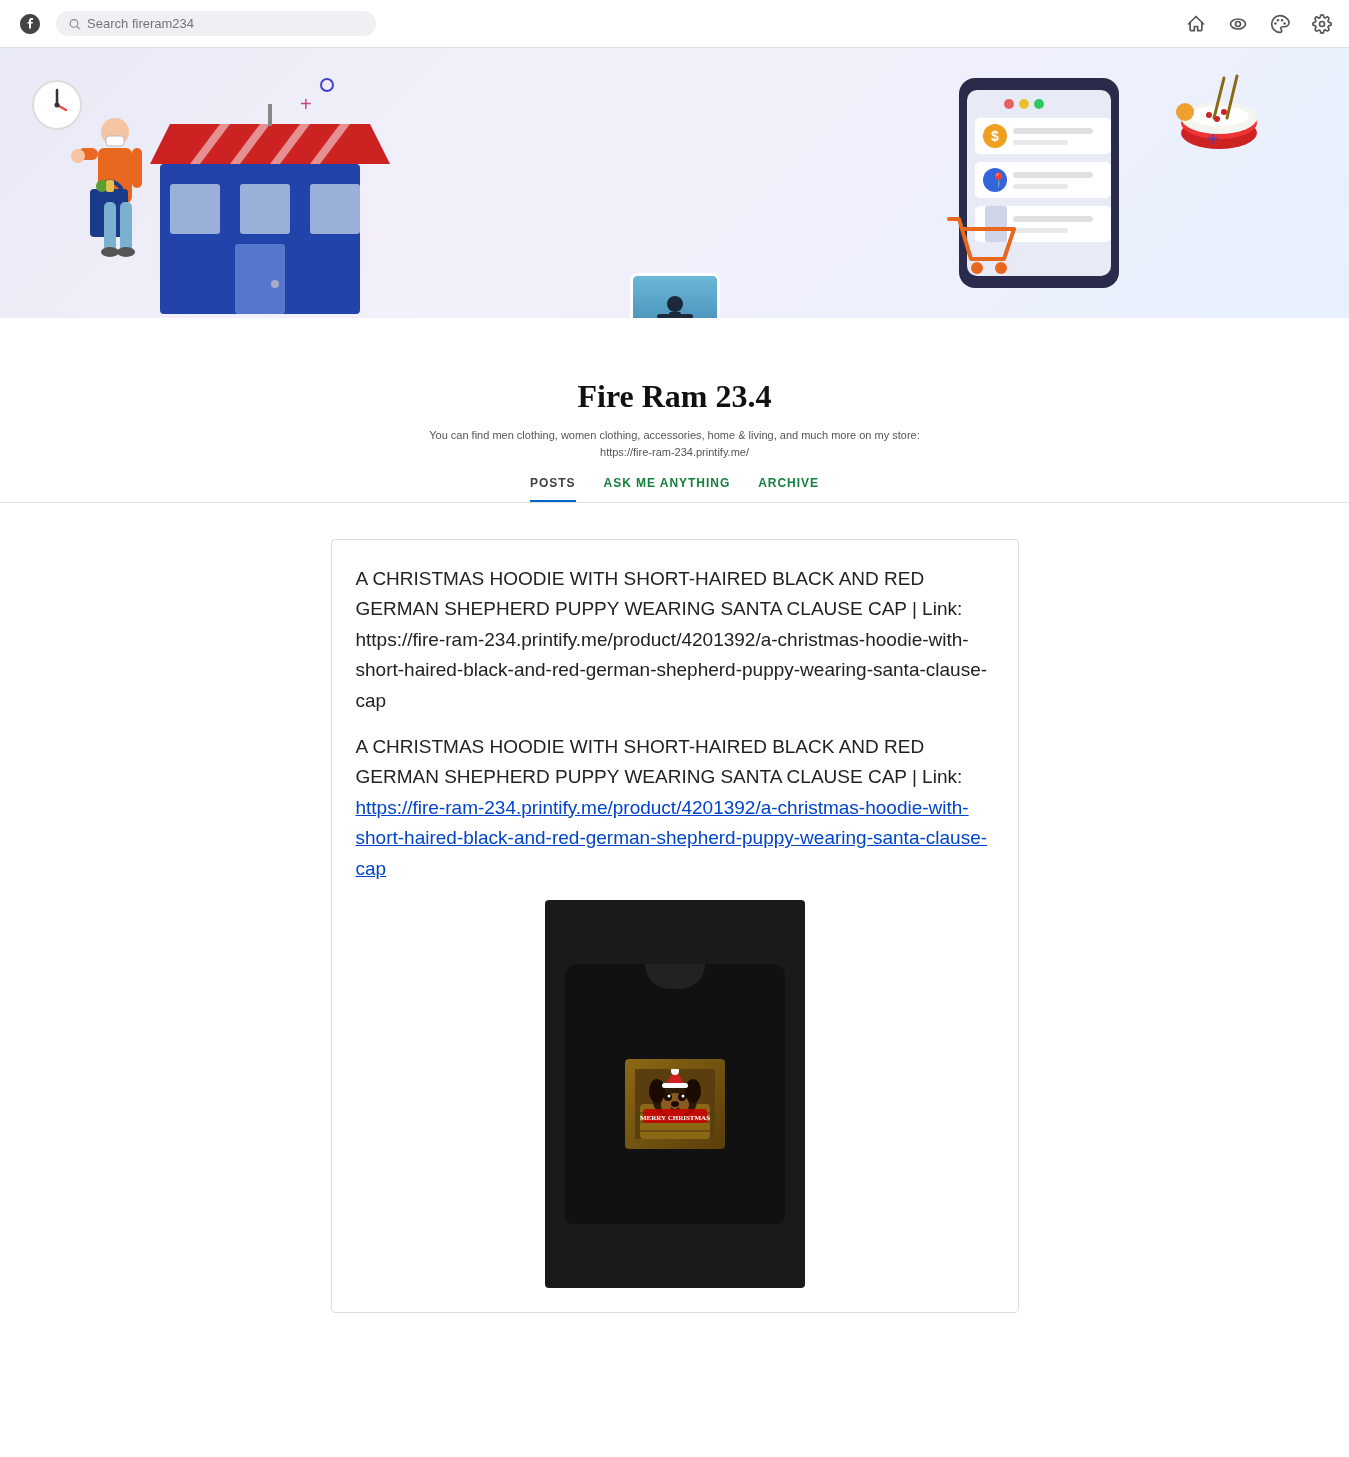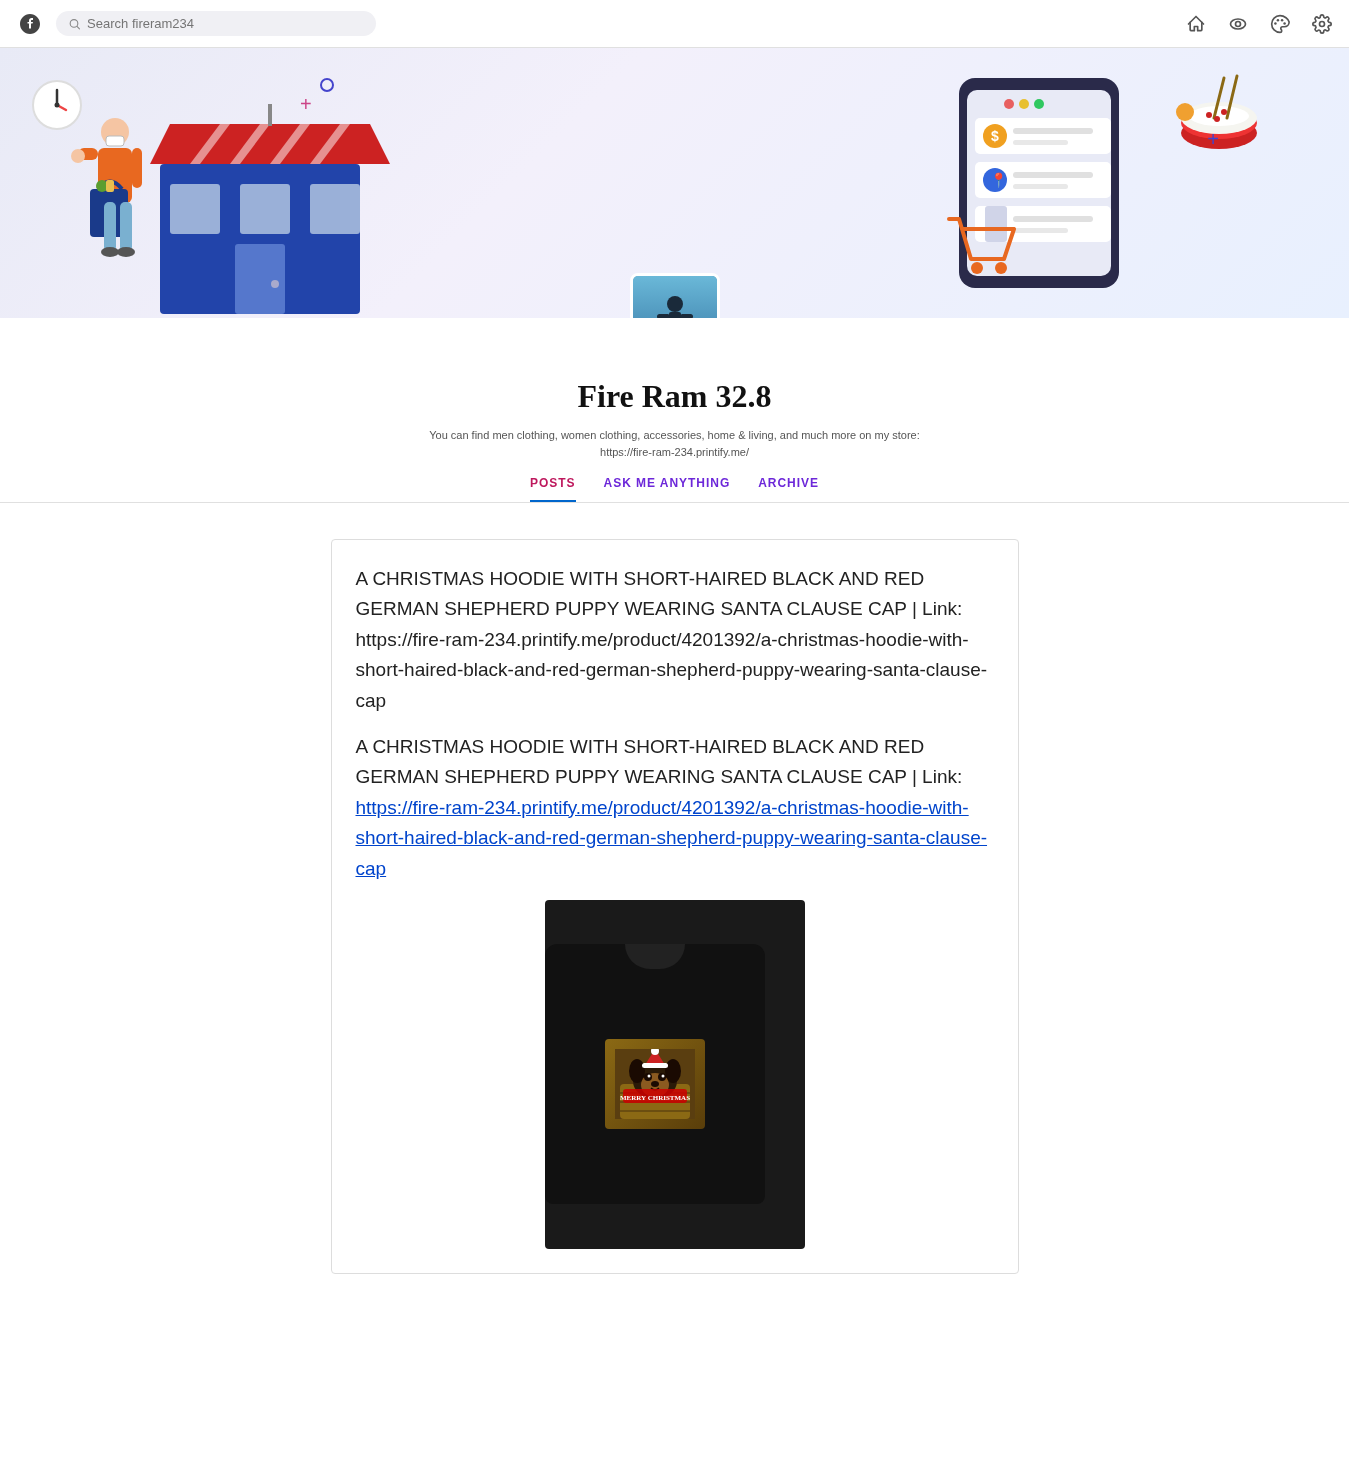--- a/index.html
+++ b/index.html
@@ -138,29 +138,29 @@
       display: flex;
       justify-content: center;
       gap: 28px;
       border-bottom: 1px solid #e0e0e0;
       margin-bottom: 24px;
     }
     .tab-item {
       font-size: 12px;
       font-weight: 700;
       letter-spacing: 0.08em;
-      color: #6d28d9;
+      color: #15803d;
       padding-bottom: 10px;
       cursor: pointer;
       text-transform: uppercase;
       text-decoration: none;
       border-bottom: 2px solid transparent;
     }
     .tab-item.active {
-      color: #be185d;
+      color: #404040;
       border-bottom: 2px solid #0066cc;
     }
 
     
     .main-content {
       max-width: 720px;
       margin: 0 auto;
       padding: 0 16px 80px;
     }
 
@@ -182,25 +182,26 @@
       text-decoration: underline;
     }
     .post-image-container {
       width: 100%;
       display: flex;
       justify-content: center;
       margin-top: 8px;
     }
     .post-hoodie-image {
       width: 260px;
-      height: 349px;
+      height: 388px;
       background: #1a1a1a;
       border-radius: 4px;
       display: flex;
       align-items: center;
+      justify-content: center;
       position: relative;
       overflow: hidden;
     }
     
     .hoodie-shape {
       width: 220px;
       height: 260px;
       background: #111;
       border-radius: 12px 12px 8px 8px;
       position: relative;
@@ -525,21 +526,21 @@
 
           <rect x="36" y="58" width="5" height="15" rx="2.5" fill="#1a2a3a"></rect>
           <rect x="43" y="58" width="5" height="15" rx="2.5" fill="#1a2a3a"></rect>
         </svg>
       </div>
     </div>
   </div>
 </div>
 
 <div class="profile-section">
-  <h1 class="profile-name">Fire Ram 32.8</h1>
+  <h1 class="profile-name">Fire Ram 23.4</h1>
   <p class="profile-bio">You can find men clothing, women clothing, accessories, home &amp; living, and much more on my store: https://fire-ram-234.printify.me/</p>
 
   <div class="profile-tabs">
     <a class="tab-item active">POSTS</a>
     <a class="tab-item">ASK ME ANYTHING</a>
     <a class="tab-item">ARCHIVE</a>
   </div>
 </div>
 
 <div class="main-content">

